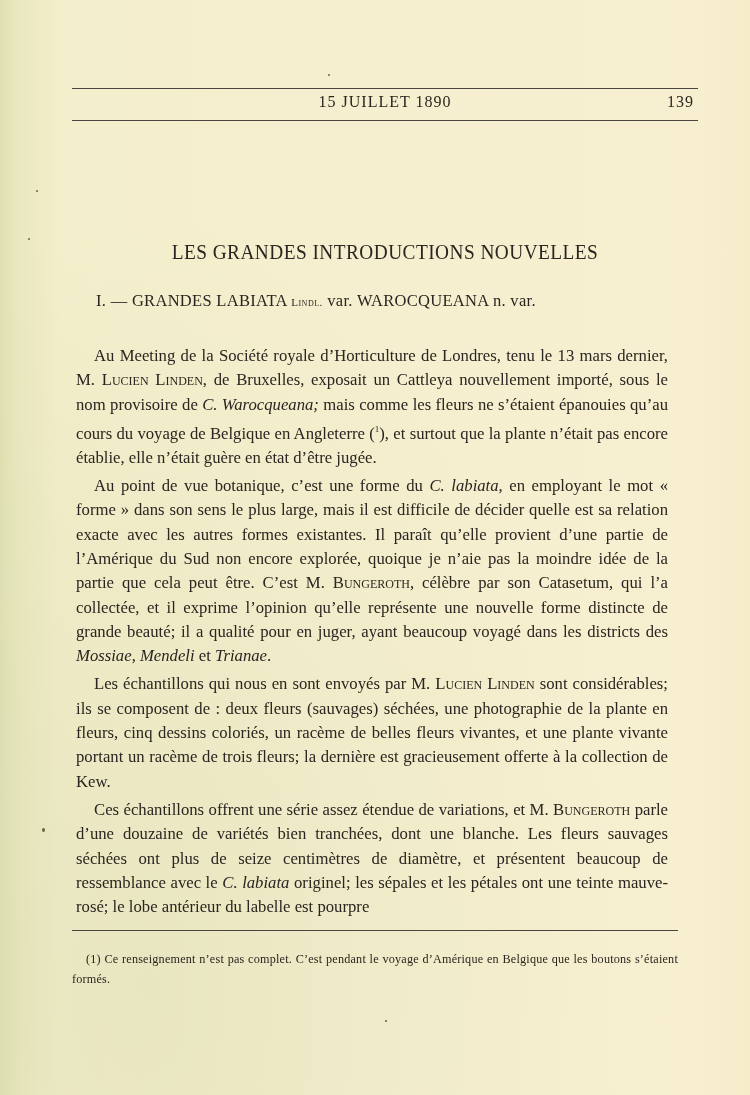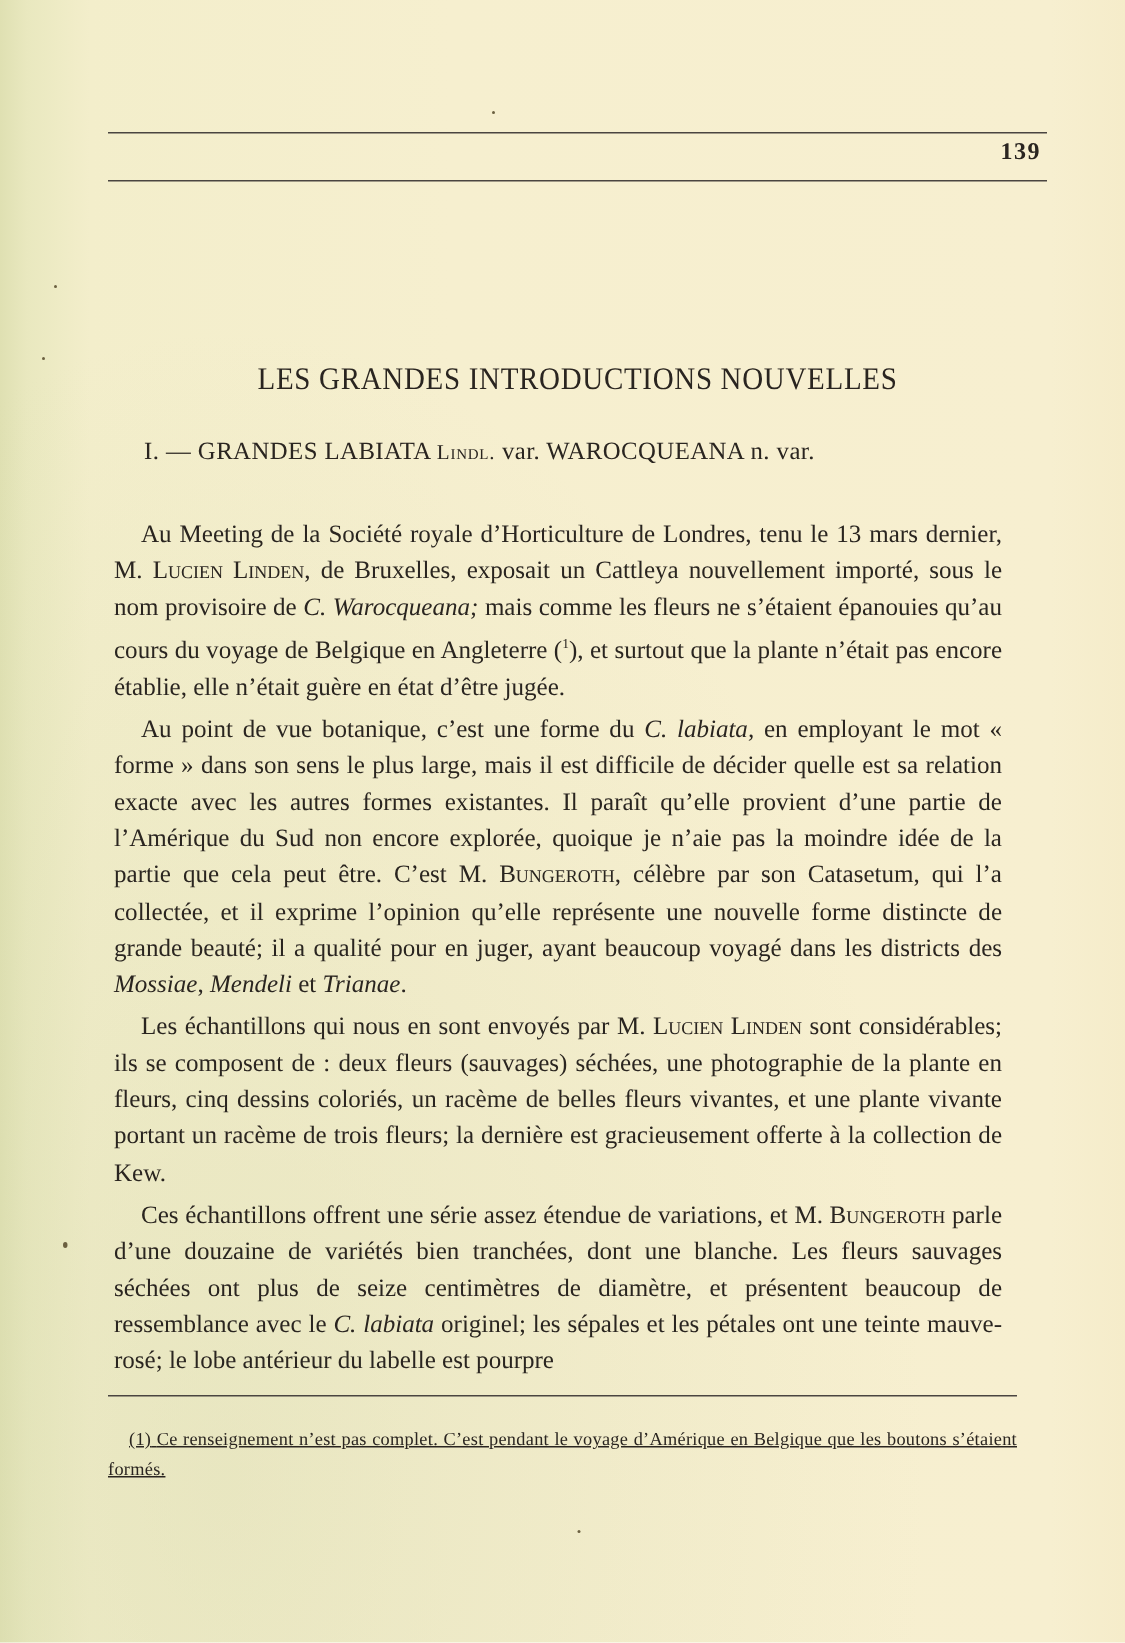--- a/index.html
+++ b/index.html
@@ -15,52 +15,53 @@
       pointer-events: none;
     }
     .rule { position: absolute; left: 72px; width: 626px; height: 0; border-top: 1.3px solid #4a4540; }
     .rule.top { top: 88px; }
     .rule.under { top: 120px; }
     .running-head {
       position: absolute; top: 93px; left: 72px; width: 626px; height: 22px;
       font-size: 16px; letter-spacing: 1px;
     }
     .running-head .date { position: absolute; left: 0; right: 0; text-align: center; }
-    .running-head .pageno { position: absolute; right: 4px; font-weight: bold; }
+    .running-head .pageno { position: absolute; right: 4px; }
     .title {
       position: absolute; top: 240px; left: 72px; width: 626px; text-align: center;
       font-size: 21px; letter-spacing: 0.5px; transform: scaleX(0.92); transform-origin: center;
     }
     .subtitle {
       position: absolute; top: 291px; left: 96px; width: 600px;
       font-size: 16.5px; letter-spacing: 0.3px;
     }
-    .subtitle .sc { font-size: 14px; letter-spacing: 0.5px; }
+    .subtitle .sc { font-size: 11px; letter-spacing: 0.5px; }
     .body {
       position: absolute; top: 340px; left: 72px; width: 600px;
       font-size: 16.7px; line-height: 24.3px; text-align: justify;
     }
     .body p { margin: 4px; text-indent: 18px; }
     .sc { font-variant: small-caps; }
     .footnote-rule { position: absolute; top: 930px; left: 72px; width: 606px; border-top: 1.3px solid #4a4540; }
     .footnote {
       position: absolute; top: 949px; left: 72px; width: 606px;
-      font-size: 12.2px; line-height: 20px; text-align: justify; letter-spacing: 0.2px; text-decoration: underline;
+      font-size: 12.2px; line-height: 20px; text-align: justify; letter-spacing: 0.2px;
     }
     .footnote p { margin: 0; text-indent: 14px; }
     sup { font-size: 9px; }
     .speck { position: absolute; width: 2px; height: 2px; background: #6b6040; border-radius: 50%; }
   </style>
 </head>
 <body>
 
 <div class="page-shade"></div>
 
 <div class="rule top"></div>
 <div class="running-head">
+  <span class="date">15 JUILLET 1890</span>
   <span class="pageno">139</span>
 </div>
 <div class="rule under"></div>
 
 <div class="title">LES GRANDES INTRODUCTIONS NOUVELLES</div>
 
 <div class="subtitle">
   <span>I. —</span>
   <span>GRANDES LABIATA</span>
   <span class="sc">Lindl.</span>

